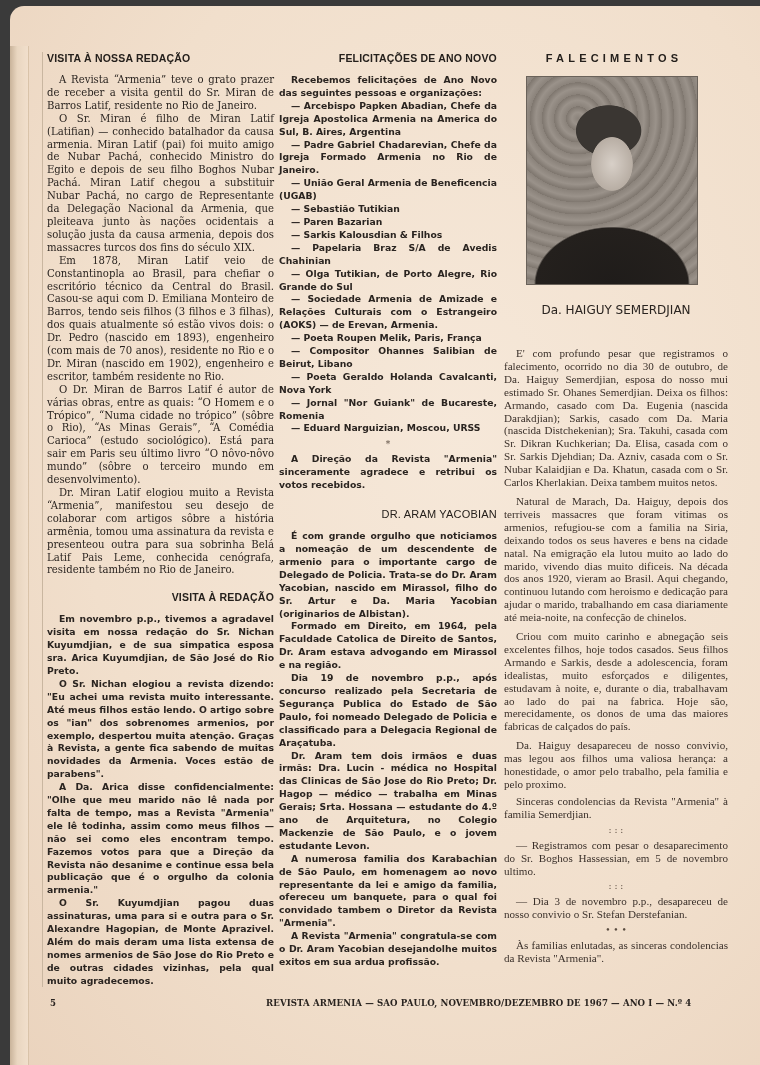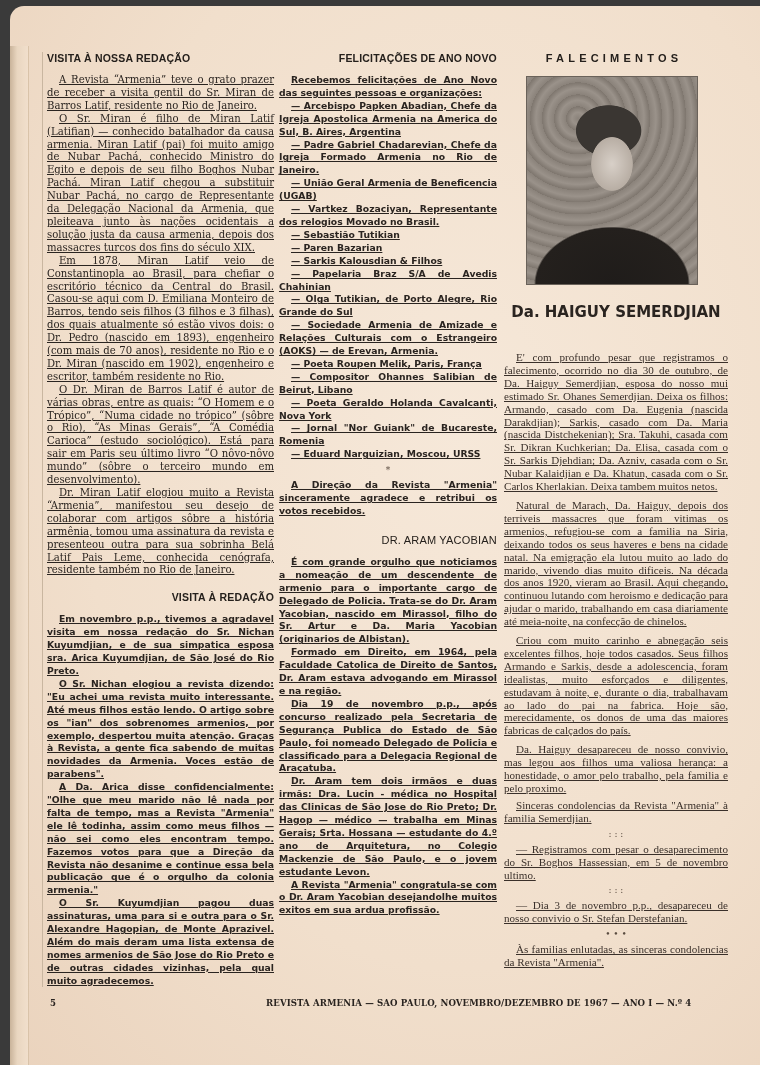--- a/index.html
+++ b/index.html
@@ -26,39 +26,39 @@
   .col-rule { position: absolute; top: 52px; width: 1px; height: 935px; background: #c9b6a0; }
   h2 {
     font-family: Liberation Sans, sans-serif; font-size: 10.5px; font-weight: bold;
     margin: 0 0 10px 0; letter-spacing: 0.2px; color: #25201c;
   }
   h2.center { text-align: right; }
   h2.spaced { letter-spacing: 4.2px; font-size: 11px; text-align: center; margin-left: -4px; }
   h2.plain { font-weight: normal; font-size: 11px; }
   p {
     margin: 0; font-size: 10.1px; line-height: 12.9px; text-align: justify;
-    text-indent: 12px; hyphens: manual; text-decoration: underline;
+    text-indent: 12px; hyphens: manual;
   }
   .bold p, p.bold { font-weight: bold; font-family: "DejaVu Sans", sans-serif; font-size: 9.25px; }
   .list p { text-indent: 12px; }
   .list .item { margin-top: 0px; }
   .sep { text-align: center; font-size: 9px; margin: 4px 0; color: #5a4c40; }
   .obit p { font-family: "Liberation Serif", "DejaVu Serif", serif; font-size: 11.1px; line-height: 12.9px; color: #3a302a; }
   .photo {
     width: 170px; height: 207px; margin: 12px 0 0 22px;
     background:
       radial-gradient(ellipse 34px 44px at 50% 42%, #d8d0c8 0%, #b8aea4 60%, transparent 62%),
       radial-gradient(ellipse 46px 36px at 48% 26%, #3a3632 0%, #3a3632 70%, transparent 72%),
       radial-gradient(ellipse 95px 70px at 50% 100%, #1f1c1a 0%, #24201d 80%, transparent 82%),
       repeating-radial-gradient(circle at 30% 20%, #8a827a 0px, #9a928a 6px, #7e766e 12px),
       #8c847c;
     border: 1px solid #6a625a;
     position: relative;
   }
-  .caption { text-align: center; font-family: "DejaVu Sans", sans-serif; font-weight: bold; font-size: 15px; margin: 18px 0 30px 0; color: #2a2420; }
+  .caption { text-align: center; font-family: "DejaVu Sans", sans-serif; font-weight: normal; font-size: 12px; margin: 18px 0 30px 0; color: #2a2420; }
   .footer {
     position: absolute; top: 998px; left: 50px; width: 680px;
     font-family: "DejaVu Serif", serif; font-size: 8.6px; font-weight: bold; color: #2a2420;
   }
   .footer .pageno { position: absolute; left: 0; }
   .footer .line { position: absolute; left: 216px; letter-spacing: 0.1px; white-space: nowrap; }
 </style>
 </head>
 <body>
 
@@ -87,21 +87,20 @@
   </div>
 </div>
 
 <div class="col col2">
   <h2 class="center">FELICITAÇÕES DE ANO NOVO</h2>
   <div class="bold list">
     <p>Recebemos felicitações de Ano Novo das seguintes pessoas e organizações:</p>
     <p class="item">— Arcebispo Papken Abadian, Chefe da Igreja Apostolica Armenia na America do Sul, B. Aires, Argentina</p>
     <p class="item">— Padre Gabriel Chadarevian, Chefe da Igreja Formado Armenia no Rio de Janeiro.</p>
     <p class="item">— União Geral Armenia de Beneficencia (UGAB)</p>
-    <p class="item">— Vartkez Bozaciyan, Representante dos relogios Movado no Brasil.</p>
     <p class="item">— Sebastião Tutikian</p>
     <p class="item">— Paren Bazarian</p>
     <p class="item">— Sarkis Kalousdian &amp; Filhos</p>
     <p class="item">— Papelaria Braz S/A de Avedis Chahinian</p>
     <p class="item">— Olga Tutikian, de Porto Alegre, Rio Grande do Sul</p>
     <p class="item">— Sociedade Armenia de Amizade e Relações Culturais com o Estrangeiro (AOKS) — de Erevan, Armenia.</p>
     <p class="item">— Poeta Roupen Melik, Paris, França</p>
     <p class="item">— Compositor Ohannes Salibian de Beirut, Libano</p>
     <p class="item">— Poeta Geraldo Holanda Cavalcanti, Nova York</p>
     <p class="item">— Jornal "Nor Guiank" de Bucareste, Romenia</p>
@@ -109,20 +108,21 @@
     <div class="sep">*</div>
     <p>A Direção da Revista "Armenia" sinceramente agradece e retribui os votos recebidos.</p>
   </div>
   <div style="height:16px"></div>
   <h2 class="center plain">DR. ARAM YACOBIAN</h2>
   <div class="bold">
     <p>É com grande orgulho que noticiamos a nomeação de um descendente de armenio para o importante cargo de Delegado de Policia. Trata-se do Dr. Aram Yacobian, nascido em Mirassol, filho do Sr. Artur e Da. Maria Yacobian (originarios de Albistan).</p>
     <p>Formado em Direito, em 1964, pela Faculdade Catolica de Direito de Santos, Dr. Aram estava advogando em Mirassol e na região.</p>
     <p>Dia 19 de novembro p.p., após concurso realizado pela Secretaria de Segurança Publica do Estado de São Paulo, foi nomeado Delegado de Policia e classificado para a Delegacia Regional de Araçatuba.</p>
     <p>Dr. Aram tem dois irmãos e duas irmãs: Dra. Lucin - médica no Hospital das Clinicas de São Jose do Rio Preto; Dr. Hagop — médico — trabalha em Minas Gerais; Srta. Hossana — estudante do 4.º ano de Arquitetura, no Colegio Mackenzie de São Paulo, e o jovem estudante Levon.</p>
+    <p>A numerosa familia dos Karabachian de São Paulo, em homenagem ao novo representante da lei e amigo da familia, ofereceu um banquete, para o qual foi convidado tambem o Diretor da Revista "Armenia".</p>
     <p>A Revista "Armenia" congratula-se com o Dr. Aram Yacobian desejandolhe muitos exitos em sua ardua profissão.</p>
   </div>
 </div>
 
 <div class="col col3">
   <h2 class="spaced" style="margin-bottom:12px">FALECIMENTOS</h2>
   <div class="photo"></div>
   <div class="caption">Da. HAIGUY SEMERDJIAN</div>
   <div class="obit">
     <p>E' com profundo pesar que registramos o falecimento, ocorrido no dia 30 de outubro, de Da. Haiguy Semerdjian, esposa do nosso mui estimado Sr. Ohanes Semerdjian. Deixa os filhos: Armando, casado com Da. Eugenia (nascida Darakdjian); Sarkis, casado com Da. Maria (nascida Distchekenian); Sra. Takuhi, casada com Sr. Dikran Kuchkerian; Da. Elisa, casada com o Sr. Sarkis Djehdian; Da. Azniv, casada com o Sr. Nubar Kalaidjian e Da. Khatun, casada com o Sr. Carlos Kherlakian. Deixa tambem muitos netos.</p>

